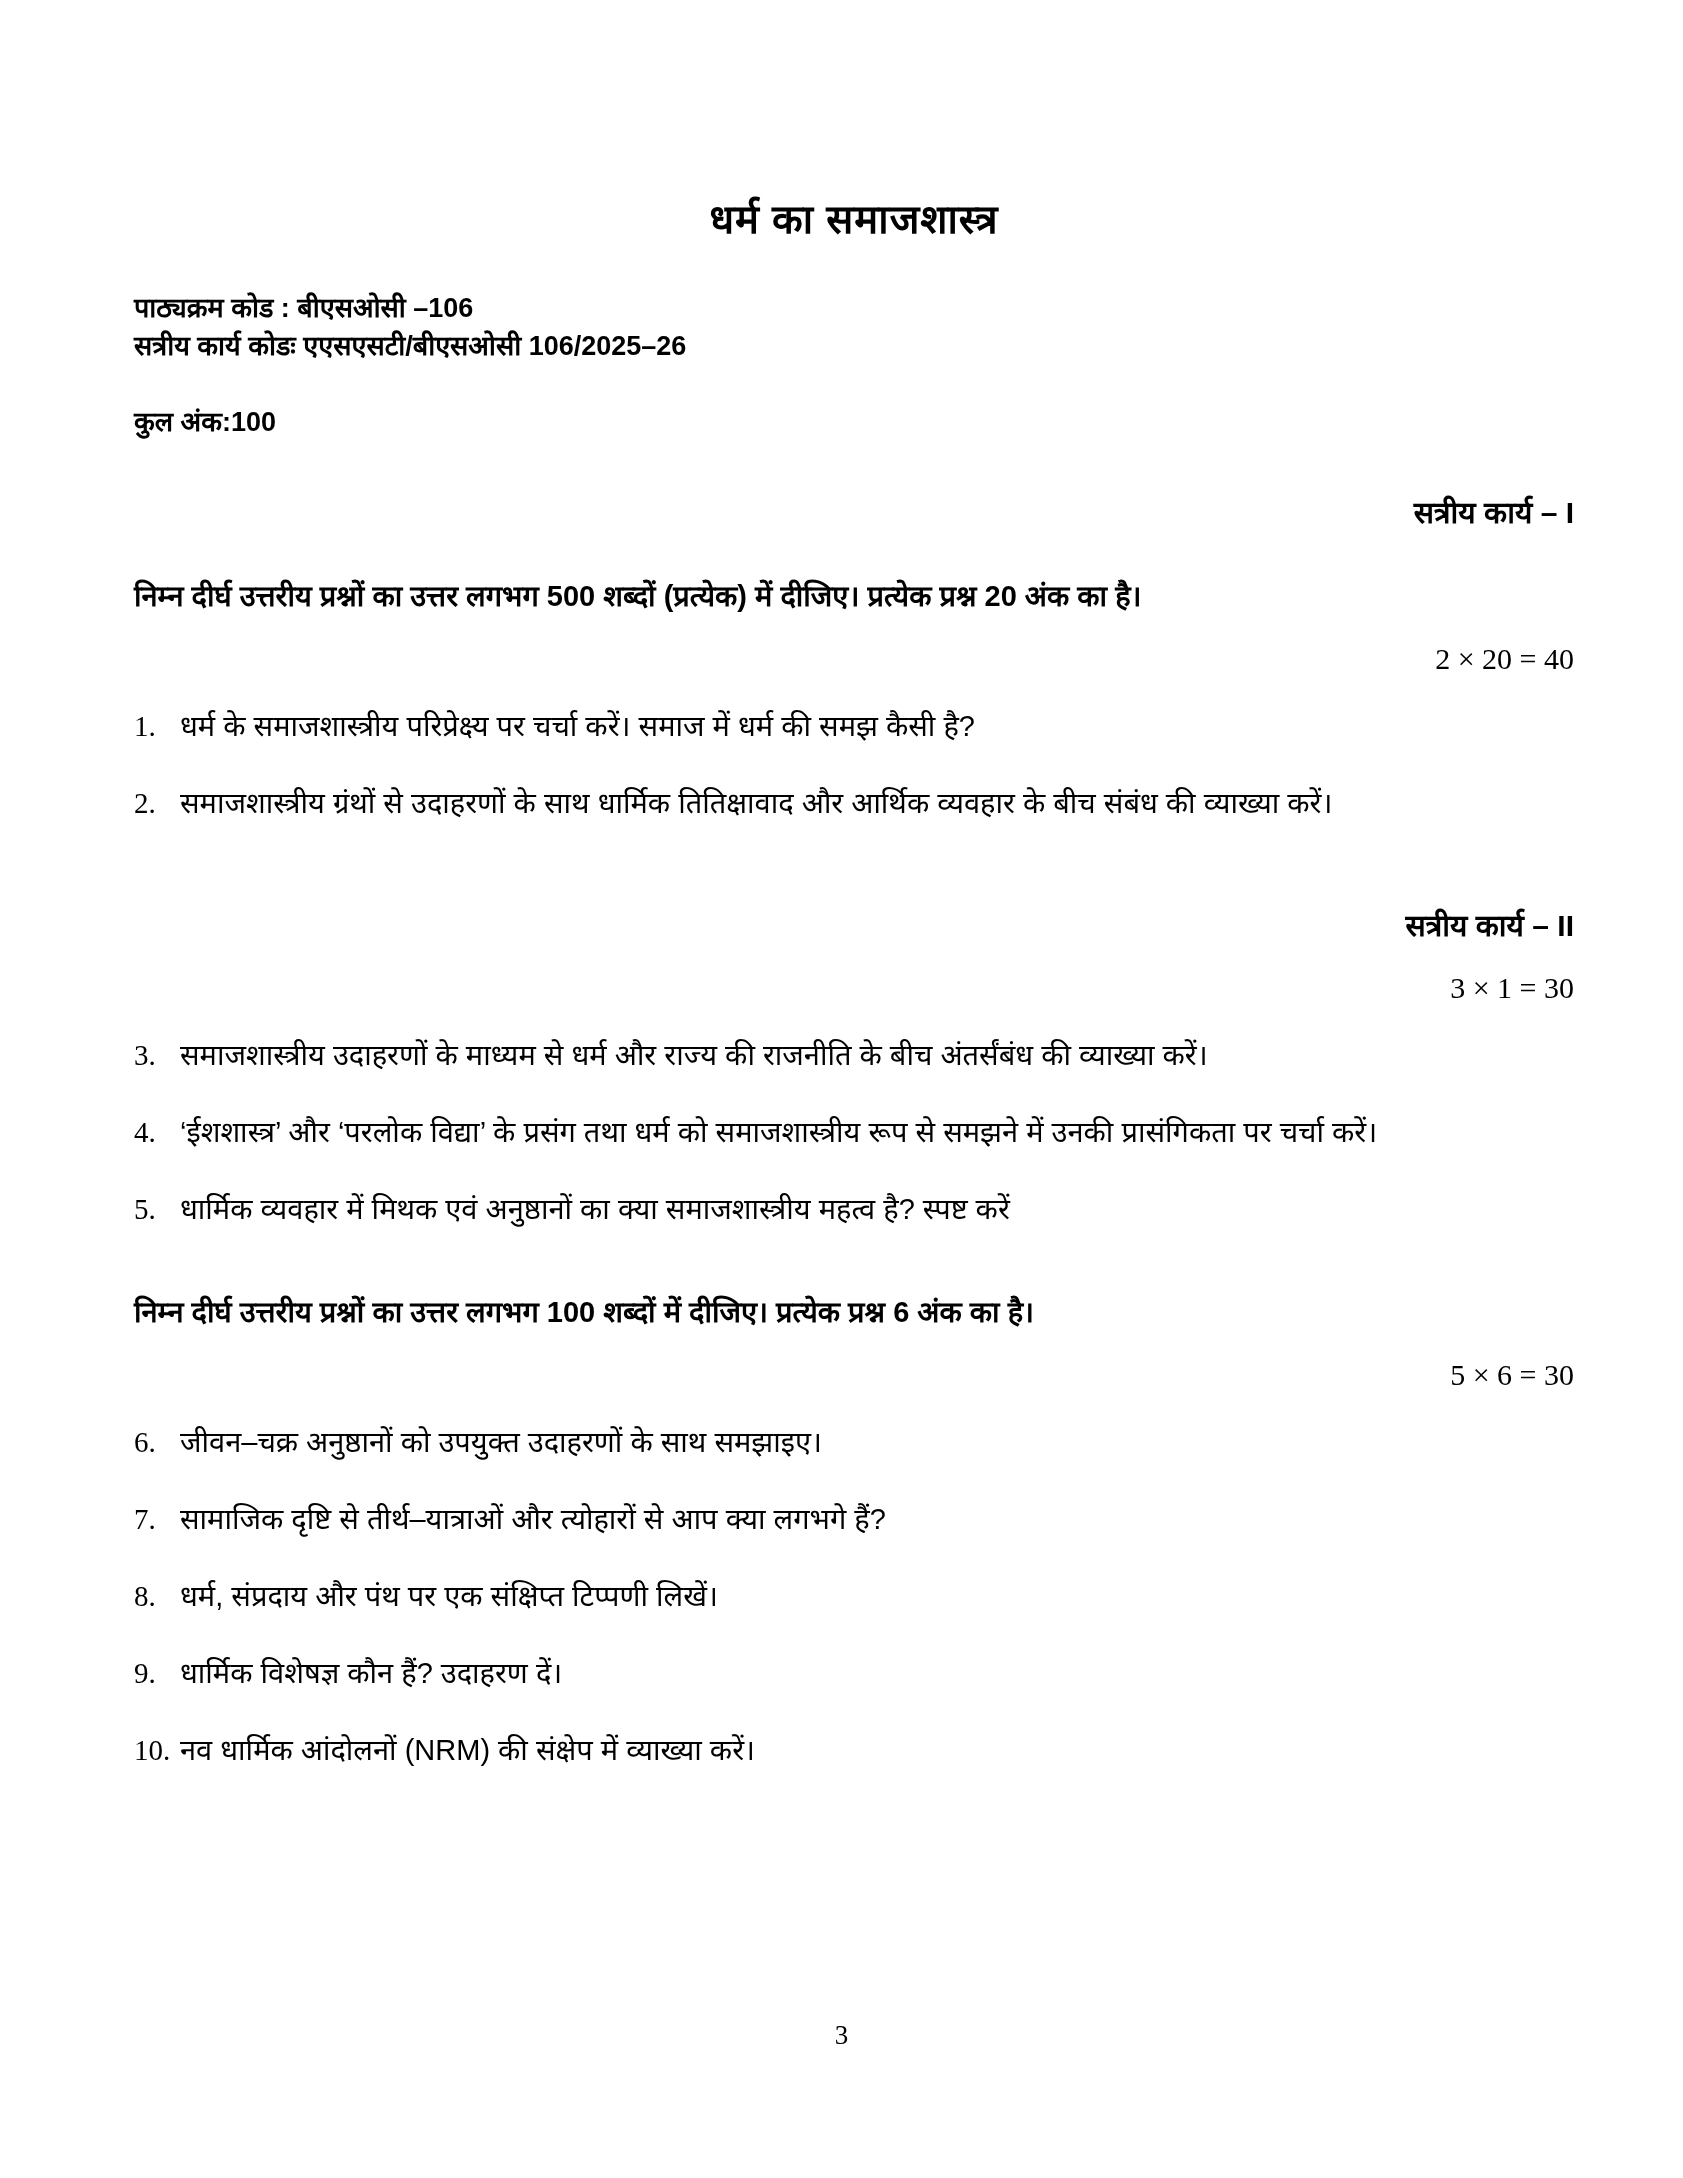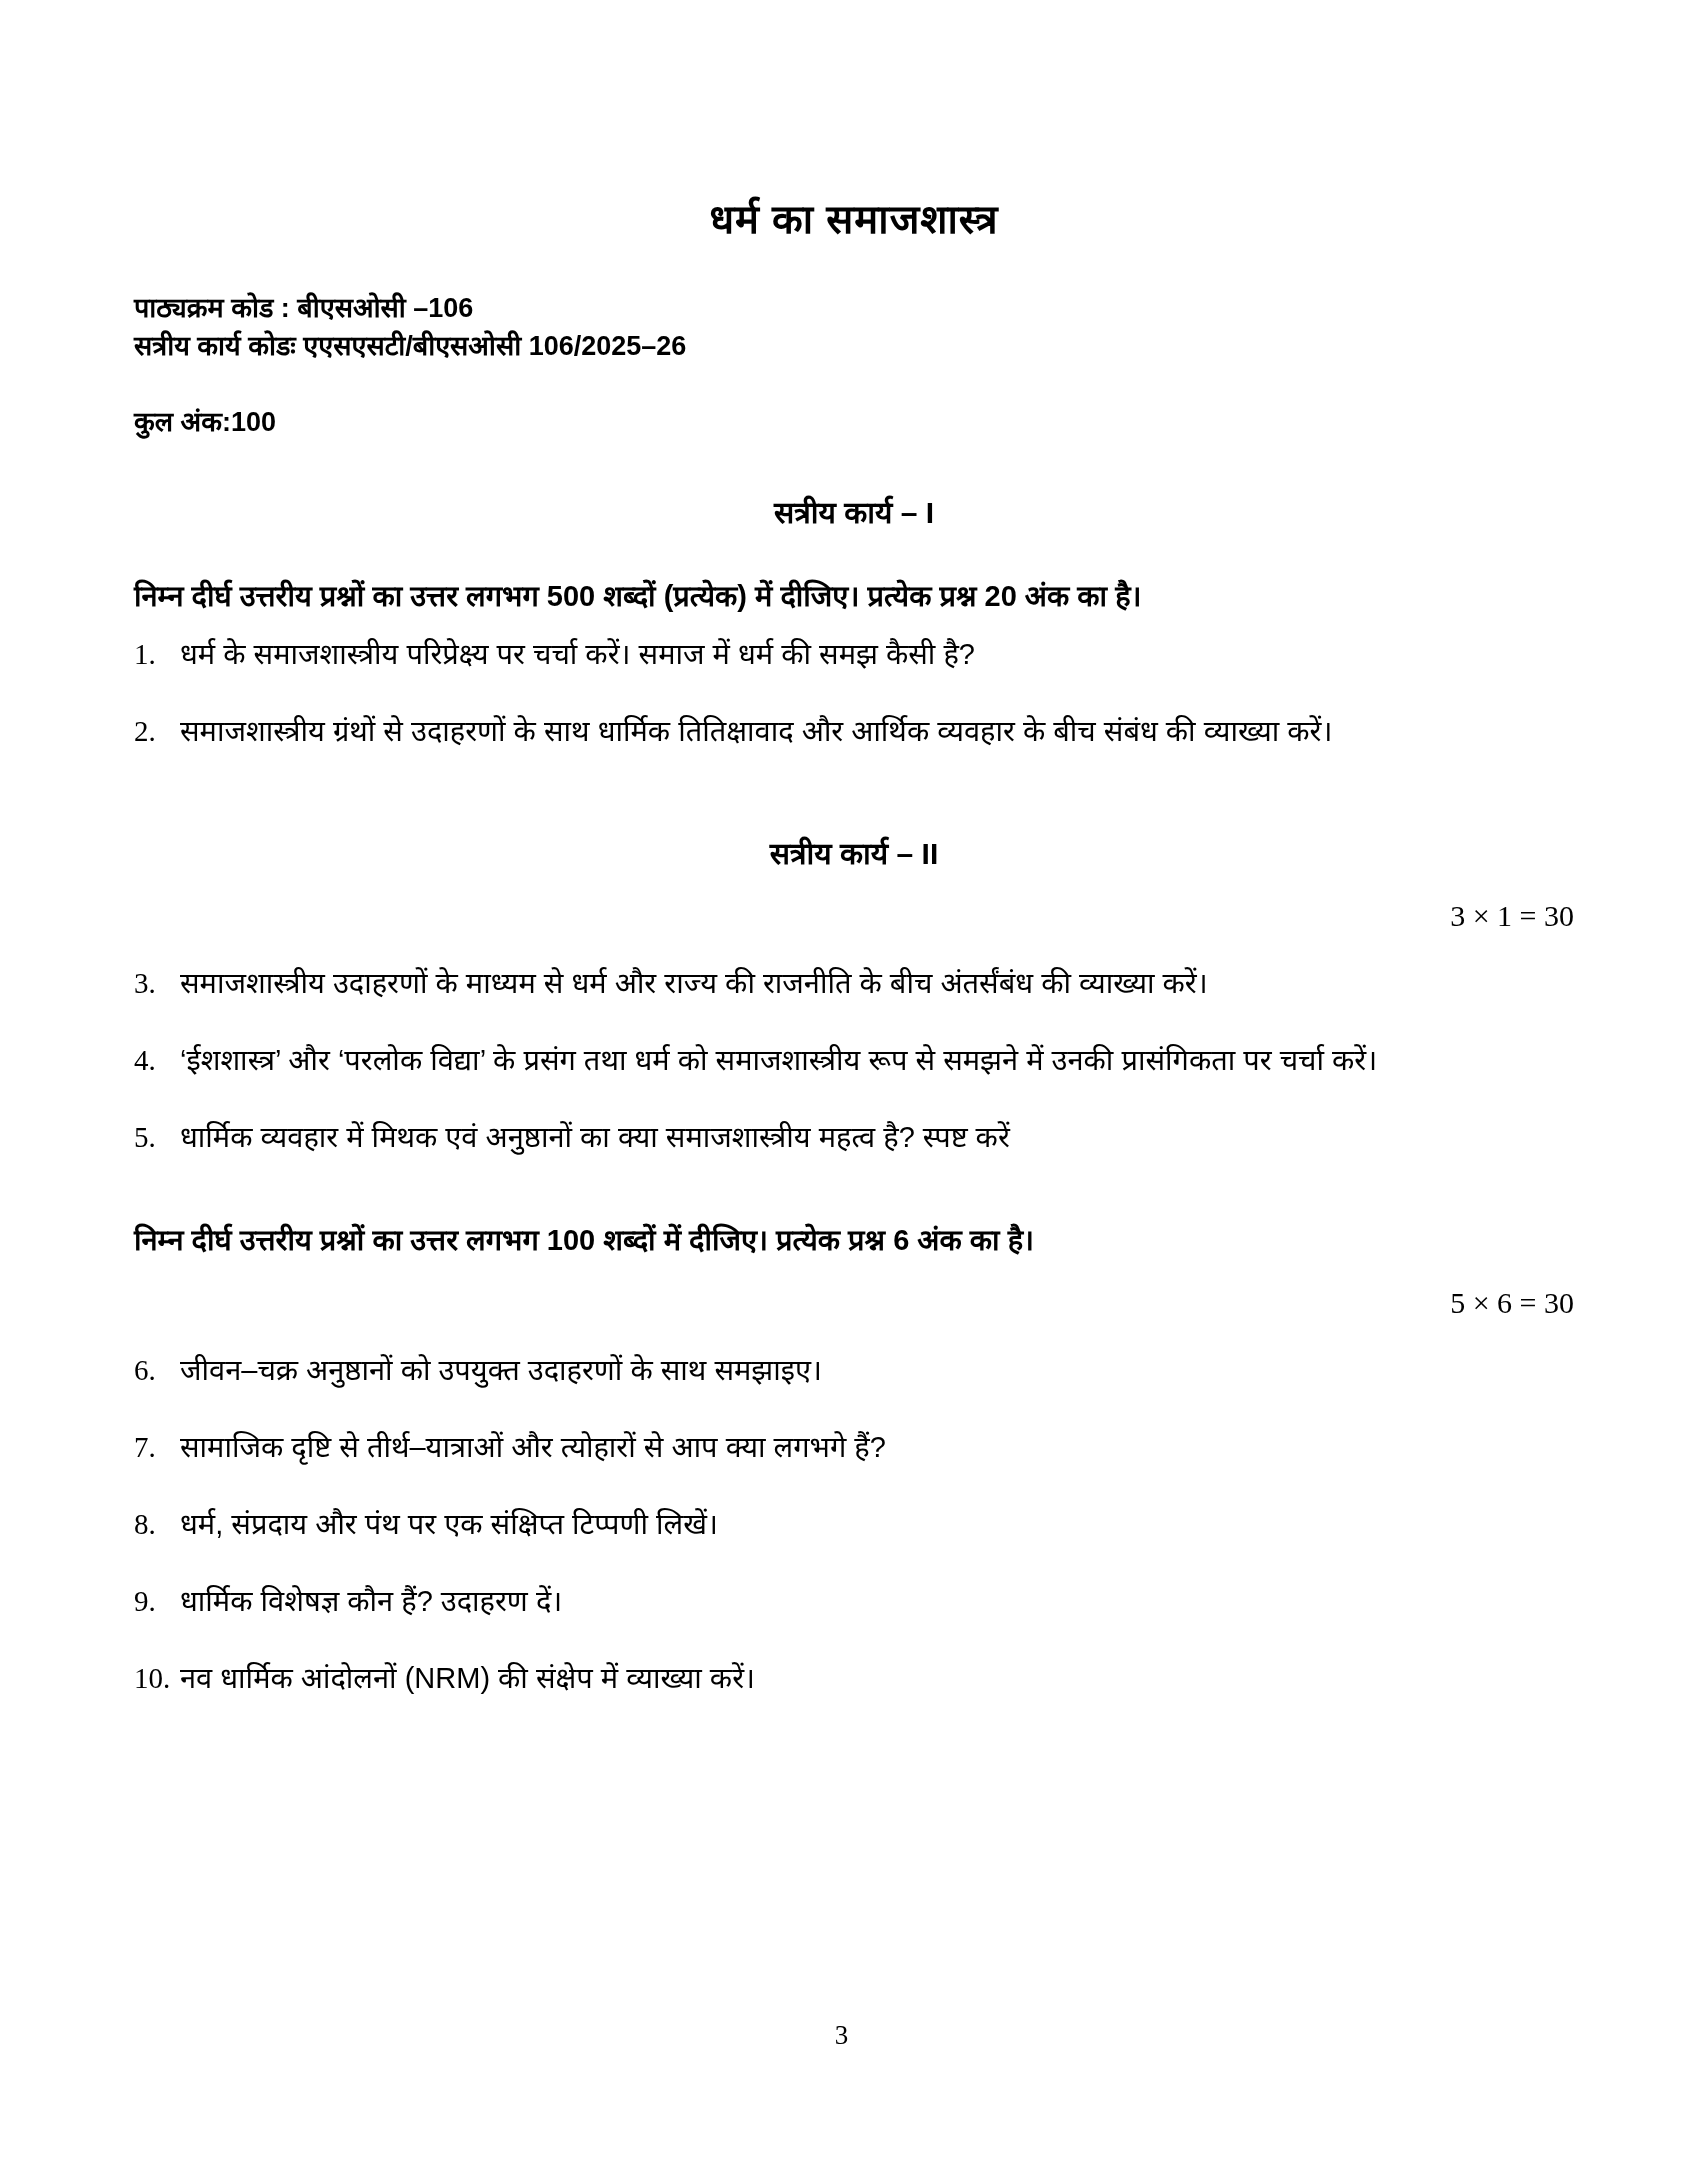--- a/index.html
+++ b/index.html
@@ -29,21 +29,21 @@
     text-align: left;
     font-weight: bold;
     font-size: 27px;
     line-height: 38px;
   }
   .meta .total {
     margin-top: 38px;
   }
   .section-heading {
     margin: 50px 0 0 0;
-    text-align: center;
+    text-align: right;
     font-size: 30px;
     font-weight: bold;
   }
   .section-heading.mt-lg {
     margin-top: 62px;
   }
   .instruction {
     margin: 44px 0 0 0;
     font-weight: bold;
     font-size: 29px;
@@ -88,20 +88,21 @@
   <h1 class="title">धर्म का समाजशास्त्र</h1>
 
   <div class="meta">
     <div class="meta-line">पाठ्यक्रम कोड : बीएसओसी –106</div>
     <div class="meta-line">सत्रीय कार्य कोडः एएसएसटी/बीएसओसी 106/2025–26</div>
     <div class="meta-line total">कुल अंक:100</div>
   </div>
 
   <h2 class="section-heading">सत्रीय कार्य – I</h2>
   <p class="instruction">निम्न दीर्घ उत्तरीय प्रश्नों का उत्तर लगभग 500 शब्दों (प्रत्येक) में दीजिए। प्रत्येक प्रश्न 20 अंक का है।</p>
+  <div class="marks">2 × 20 = 40</div>
 
   <div class="question">
     <span class="qnum">1.</span>
     <span class="qtext">धर्म के समाजशास्त्रीय परिप्रेक्ष्य पर चर्चा करें। समाज में धर्म की समझ कैसी है?</span>
   </div>
   <div class="question">
     <span class="qnum">2.</span>
     <span class="qtext">समाजशास्त्रीय ग्रंथों से उदाहरणों के साथ धार्मिक तितिक्षावाद और आर्थिक व्यवहार के बीच संबंध की व्याख्या करें।</span>
   </div>
 

